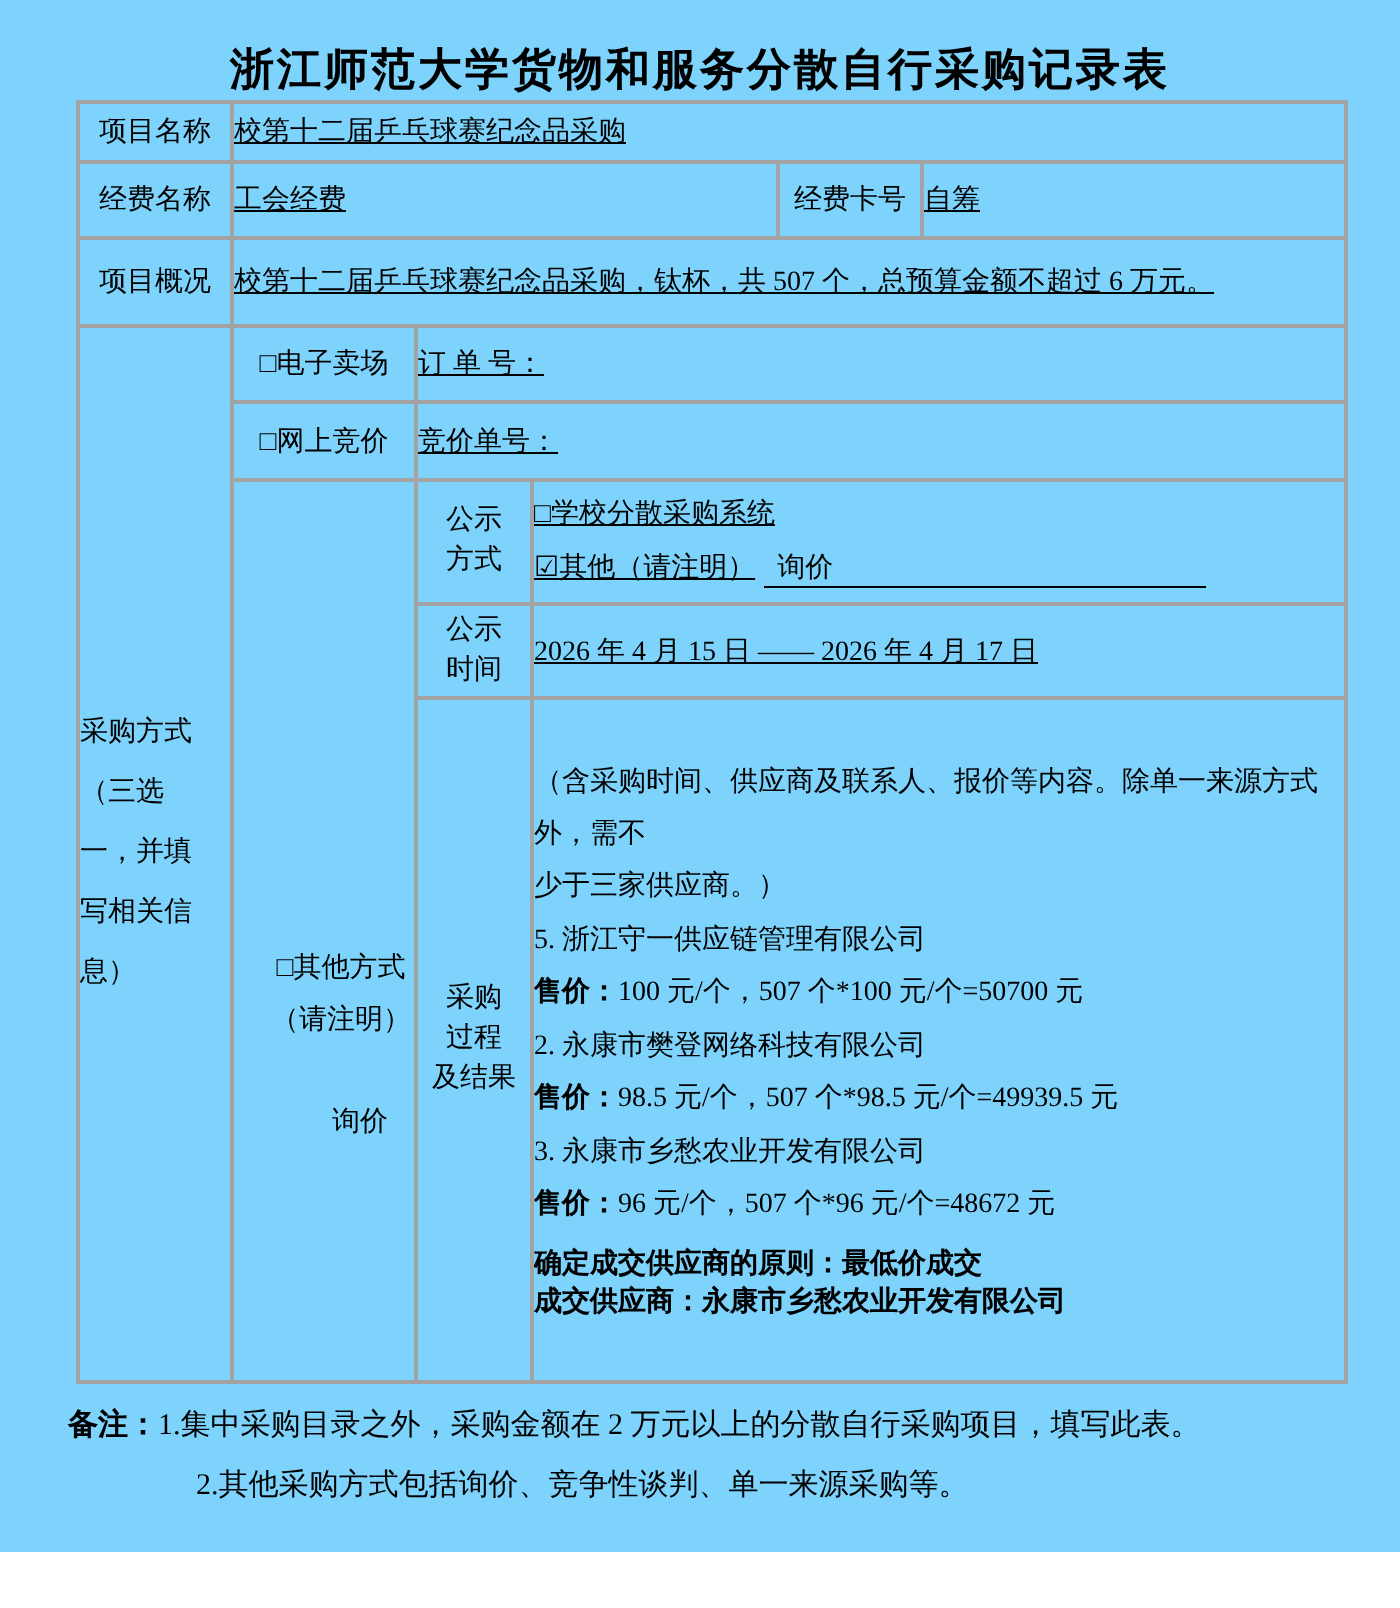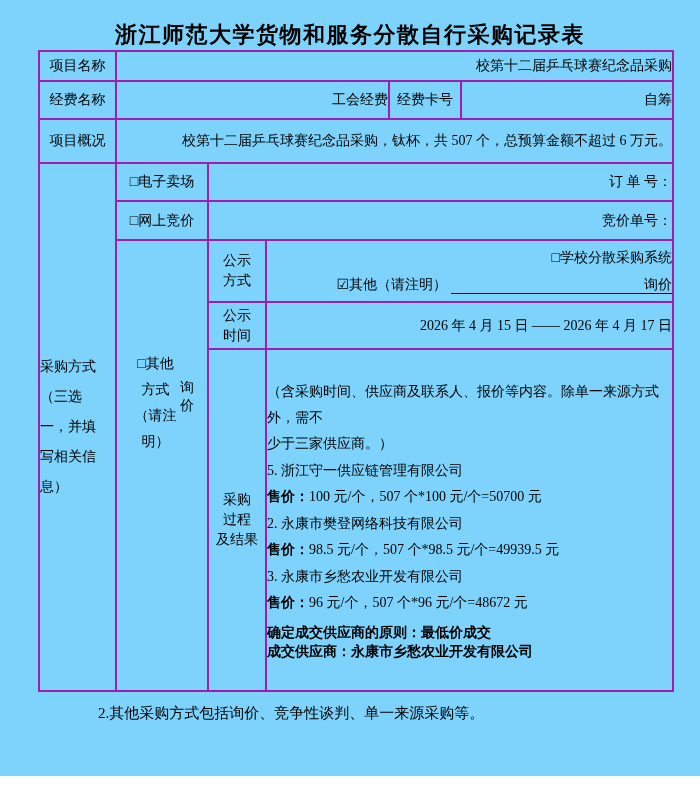--- a/index.html
+++ b/index.html
@@ -1,35 +1,35 @@
 <!DOCTYPE html>
 <html><head>
 <meta charset="utf-8">
 <style>
   html,body{margin:0;padding:0;background:#fff;color:#000;}
   body{width:700px;height:804px;font-family:"Liberation Serif","DejaVu Serif",serif;font-size:14px;}
   .page{position:relative;width:700px;height:776px;overflow:hidden;background:#7dd3fc;}
   .doc-title{margin:0;padding-top:20px;text-align:center;font-size:22px;font-weight:bold;letter-spacing:1.5px;}
   .unit-line{margin:30px 0 10px 87px;font-size:15px;}
   table.form{border-collapse:collapse;margin-left:38px;width:634px;table-layout:fixed;}
-  table.form td{border:2px solid #a21caf;padding:0;vertical-align:middle;font-size:14px;overflow:hidden;}
+  table.form td{border:2px solid #a3a3a3;padding:0;vertical-align:middle;font-size:14px;overflow:hidden;}
   td.lab{text-align:center;}
-  td.val{text-align:right;padding-left:11px;}
+  td.val{text-align:left;padding-left:11px;text-decoration:underline;}
   .pre{white-space:pre-line;}
   .r1 td{height:28px;}
   .r2 td{height:36px;}
   .r3 td{height:42px;}
   .r4 td{height:36px;margin-left:28px;}
   .r5 td{height:37px;}
   .r6 td{height:60px;}
   .r7 td{height:45px;}
   .r8 td{height:340px;}
   td.method-cell{text-align:left;padding-left:7px;line-height:30px;vertical-align:middle;}
   td.other-cell{vertical-align:middle;}
-  .other-inner{display:flex;flex-direction:row;justify-content:center;height:100%;padding-top:110px;box-sizing:border-box;margin-left:17px;}
+  .other-inner{display:flex;flex-direction:column;justify-content:center;height:100%;padding-top:110px;box-sizing:border-box;margin-left:17px;}
   .other-label{text-align:center;line-height:26px;}
   .other-value{text-align:right;padding-right:13px;margin-top:28px;}
   td.small-lab{line-height:20px;}
   .pub-cell{line-height:27px;}
   .uline{display:inline-block;width:214px;border-bottom:1px solid #000;padding-left:7px;margin-left:4px;line-height:17px;}
   td.process-val{vertical-align:top;padding:8px 14px 0 11px;line-height:26px;}
   .sup-name{margin-top:1px;}
   .bold{font-weight:bold;font-family:Liberation Serif, serif;}
   .result-block{margin-top:7px;line-height:19px;}
   .notes{margin:11px 0 0 34px;font-size:15px;line-height:20px;}
@@ -125,16 +125,17 @@
         <div class="result-block">
           <div class="bold">确定成交供应商的原则：最低价成交</div>
           <div class="bold">成交供应商：永康市乡愁农业开发有限公司</div>
         </div>
       </td>
     </tr>
   </tbody>
     </table>
 
   <div class="notes">
+    <div><span class="bold">备注：</span><span>1.集中采购目录之外，采购金额在 2 万元以上的分散自行采购项目，填写此表。</span></div>
     <div class="note2"><span>2.其他采购方式包括询价、竞争性谈判、单一来源采购等。</span></div>
   </div>
 
 </div>
 
 </body></html>

